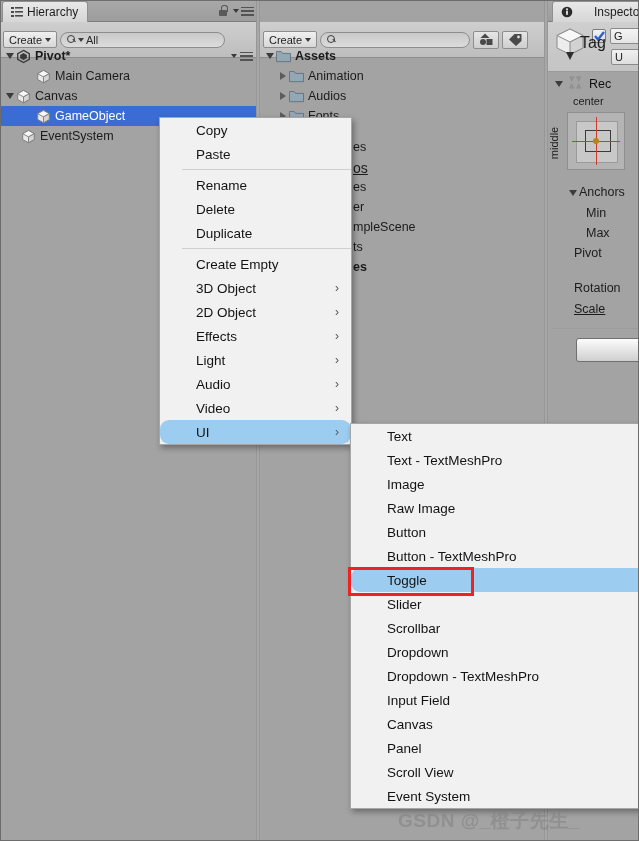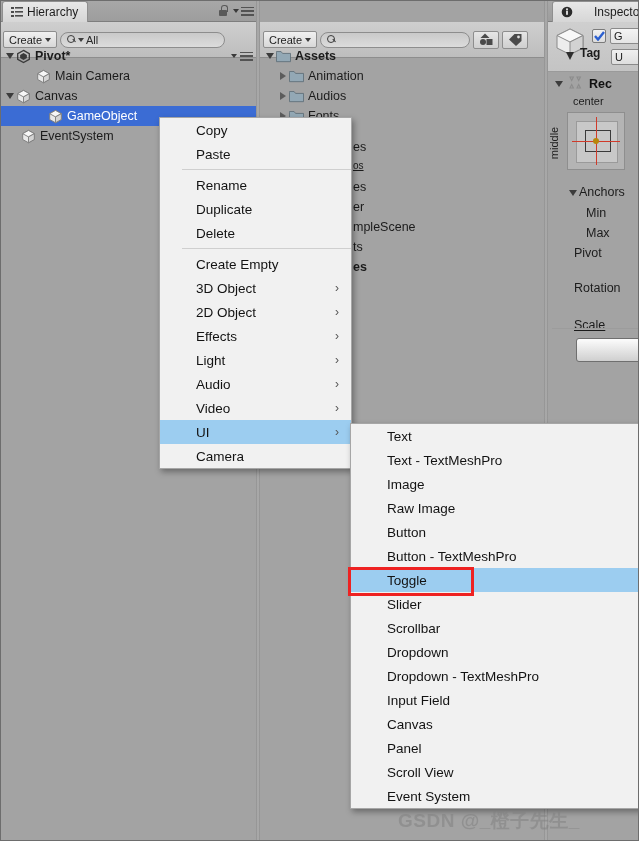--- a/index.html
+++ b/index.html
@@ -95,29 +95,29 @@
     position: absolute; left: 44px; top: 7px; width: 14px; height: 14px;
     background: linear-gradient(#f2f2f2,#dcdcdc); border: 1px solid #7a7a7a; border-radius: 2px;
     display: flex; align-items: center; justify-content: center;
   }
   .insp-check svg { display: block; }
   .insp-name-field {
     position: absolute; left: 62px; top: 6px; right: -40px; height: 16px;
     background: linear-gradient(#f4f4f4,#e4e4e4); border: 1px solid #8a8a8a; border-radius: 2px;
     font-size: 11px; color: #1c1c1c; padding: 1px 3px; overflow: hidden; white-space: nowrap;
   }
-  .insp-tag-label { position: absolute; left: 32px; top: 24px; font-size: 12px; color: #1c1c1c; font-weight: bold; }
+  .insp-tag-label { position: absolute; left: 32px; top: 12px; font-size: 16px; color: #1c1c1c; }
   .insp-tag-field {
     position: absolute; left: 63px; top: 27px; right: -60px; height: 16px;
     background: linear-gradient(#f0f0f0,#dedede); border: 1px solid #8a8a8a; border-radius: 2px;
     font-size: 11px; color: #1c1c1c; padding: 1px 3px; overflow: hidden; white-space: nowrap;
   }
 
   .comp-header { position: absolute; left: 0; right: 0; top: 73px; height: 22px; display: flex; align-items: center; }
-  .comp-title { font-size: 12.5px; font-weight: bold; color: #111; }
+  .comp-title { font-size: 12.5px; font-weight: normal; color: #111; }
   .move-icon { width: 20px; height: 17px; position: relative; }
 
   .rect-widget { position: absolute; left: 19px; top: 112px; width: 58px; height: 58px;
     background: #b4b4b4; border: 1px solid #8e8e8e; }
   .rect-inner { position: absolute; left: 8px; top: 8px; width: 42px; height: 42px; background: #c8c8c8; border: 1px solid #9a9a9a; }
   .rect-box { position: absolute; left: 17px; top: 17px; width: 26px; height: 22px; border: 1.5px solid #3a3a3a; }
   .hline { position: absolute; left: 4px; right: 4px; top: 28px; height: 1.4px; background: #d03a2a; }
   .vline { position: absolute; top: 4px; bottom: 4px; left: 28px; width: 1.4px; background: #d03a2a; }
   .pivot-dot { position: absolute; left: 25px; top: 25px; width: 6px; height: 6px; background: #b8860b; border-radius: 50%; }
   .center-label { position: absolute; left: 25px; top: 95px; font-size: 11px; color: #1c1c1c; }
@@ -136,21 +136,21 @@
     position: absolute; background: #f1f1f1;
     border: 1px solid #a6a6a6;
     box-shadow: 2px 3px 6px rgba(0,0,0,0.35);
     z-index: 50;
   }
   .mi {
     height: 24px; display: flex; align-items: center;
     padding-left: 36px; padding-right: 24px;
     font-size: 13.5px; color: #131313; white-space: nowrap; position: relative;
   }
-  .mi.active { background: #9ccdf0; }
+  .mi.active { background: #9ccdf0; border-radius: 9px; }
   .mi .arrow {
     position: absolute; right: 12px; top: 50%; transform: translateY(-50%);
     font-size: 12px; color: #555; line-height: 1;
   }
   .msep { height: 1px; background: #cfcfcf; margin: 3px 0 3px 22px; }
 
   .red-box {
     position: absolute; border: 3px solid #ee2222; pointer-events: none; z-index: 60;
   }
 
@@ -238,21 +238,21 @@
           </div>
           <div class="row" style="padding-left: 3px;">
             <span class="tri down"></span>
             <span class="cube-icon"><svg width="15" height="15" viewBox="0 0 16 16">
                 <polygon points="8,1.5 14.2,5 14.2,11.2 8,14.7 1.8,11.2 1.8,5" fill="#e9e9e9" stroke="#7e7e7e" stroke-width="1"></polygon>
                 <polygon points="8,1.5 14.2,5 8,8.4 1.8,5" fill="#f7f7f7" stroke="#7e7e7e" stroke-width="1"></polygon>
                 <polygon points="8,8.4 14.2,5 14.2,11.2 8,14.7" fill="#d4d4d4" stroke="#7e7e7e" stroke-width="1"></polygon>
               </svg></span>
             <span>Canvas</span>
           </div>
-          <div class="row selected" style="padding-left: 30px;">
+          <div class="row selected" style="padding-left: 18px;">
             <span class="tri none"></span>
             <span class="cube-icon"><svg width="15" height="15" viewBox="0 0 16 16">
                 <polygon points="8,1.5 14.2,5 14.2,11.2 8,14.7 1.8,11.2 1.8,5" fill="#e9e9e9" stroke="#7e7e7e" stroke-width="1"></polygon>
                 <polygon points="8,1.5 14.2,5 8,8.4 1.8,5" fill="#f7f7f7" stroke="#7e7e7e" stroke-width="1"></polygon>
                 <polygon points="8,8.4 14.2,5 14.2,11.2 8,14.7" fill="#d4d4d4" stroke="#7e7e7e" stroke-width="1"></polygon>
               </svg></span>
             <span>GameObject</span>
           </div>
           <div class="row" style="padding-left: 3px;">
             <span class="tri none"></span>
@@ -323,21 +323,21 @@
           <div class="row" style="padding-left: 18px;">
             <span class="tri right"></span>
             <span class="folder-icon"><svg width="15" height="13" viewBox="0 0 16 13">
                 <path d="M0.5 2 L0.5 12 L15.5 12 L15.5 3.2 L7 3.2 L5.4 1.2 L0.5 1.2 Z" fill="#93a8b5" stroke="#5e6d77" stroke-width="0.9"></path>
               </svg></span>
             <span>Fonts</span>
           </div>
         </div>
       <div id="project-occluded">
           <div style="position: absolute; left: 93px; top: 94px; font-size: 12.5px; color: rgb(27, 27, 27); white-space: nowrap;">es</div>
-          <div style="position: absolute; left: 93px; top: 114px; font-size: 10px; color: rgb(27, 27, 27); white-space: nowrap; text-decoration: underline;">os</div>
+          <div style="position: absolute; left: 93px; top: 114px; font-size: 14px; color: rgb(27, 27, 27); white-space: nowrap; text-decoration: underline;">os</div>
           <div style="position: absolute; left: 93px; top: 134px; font-size: 12.5px; color: rgb(27, 27, 27); white-space: nowrap;">es</div>
           <div style="position: absolute; left: 93px; top: 154px; font-size: 12.5px; color: rgb(27, 27, 27); white-space: nowrap;">er</div>
           <div style="position: absolute; left: 93px; top: 174px; font-size: 12.5px; color: rgb(27, 27, 27); white-space: nowrap;">mpleScene</div>
           <div style="position: absolute; left: 93px; top: 194px; font-size: 12.5px; color: rgb(27, 27, 27); white-space: nowrap;">ts</div>
           <div style="position: absolute; left: 93px; top: 214px; font-size: 12.5px; color: rgb(27, 27, 27); white-space: nowrap; font-weight: bold;">es</div>
         </div>
     </div>
   </div>
 
   <div class="split-v" style="left:544px; top:0; height:841px;"></div>
@@ -402,44 +402,44 @@
       <div class="vline"></div>
       <div class="pivot-dot"></div>
     </div>
 
     <div id="inspector-fields">
         <div class="insp-field-row" style="left: 18px; top: 185px;"><span class="tri down" style="display: inline-block; vertical-align: middle;"></span><span>Anchors</span></div>
         <div class="insp-field-row" style="left: 38px; top: 206px;"><span>Min</span></div>
         <div class="insp-field-row" style="left: 38px; top: 226px;"><span>Max</span></div>
         <div class="insp-field-row" style="left: 26px; top: 246px;"><span>Pivot</span></div>
         <div class="insp-field-row" style="left: 26px; top: 281px;"><span>Rotation</span></div>
-        <div class="insp-field-row" style="left: 26px; top: 318px; text-decoration: underline;"><span>Scale</span></div>
+        <div class="insp-field-row" style="left: 26px; top: 302px; text-decoration: underline;"><span>Scale</span></div>
       </div>
 
     <div class="insp-divider" style="top:328px;"></div>
     <div class="add-comp-btn"></div>
   </div>
 
   <div class="ctxmenu" style="left:159px; top:117px; width:193px;">
     <div id="ctx-items">
         <div class="mi">
           <span>Copy</span>
         </div>
         <div class="mi">
           <span>Paste</span>
         </div>
         <div class="msep"></div>
         <div class="mi">
           <span>Rename</span>
         </div>
         <div class="mi">
+          <span>Delete</span>
+        </div>
+        <div class="mi">
           <span>Duplicate</span>
-        </div>
-        <div class="mi">
-          <span>Delete</span>
         </div>
         <div class="msep"></div>
         <div class="mi">
           <span>Create Empty</span>
         </div>
         <div class="mi">
           <span>3D Object</span>
           <span class="arrow">›</span>
         </div>
         <div class="mi">
@@ -459,23 +459,20 @@
           <span class="arrow">›</span>
         </div>
         <div class="mi">
           <span>Video</span>
           <span class="arrow">›</span>
         </div>
         <div class="mi active">
           <span>UI</span>
           <span class="arrow">›</span>
         </div>
-        <div class="mi">
-          <span>Camera</span>
-        </div>
       </div>
   </div>
 
   <div class="ctxmenu" style="left:350px; top:423px; width:333px;">
     <div id="sub-items">
         <div class="mi">
           <span>Text</span>
         </div>
         <div class="mi">
           <span>Text - TextMeshPro</span>

